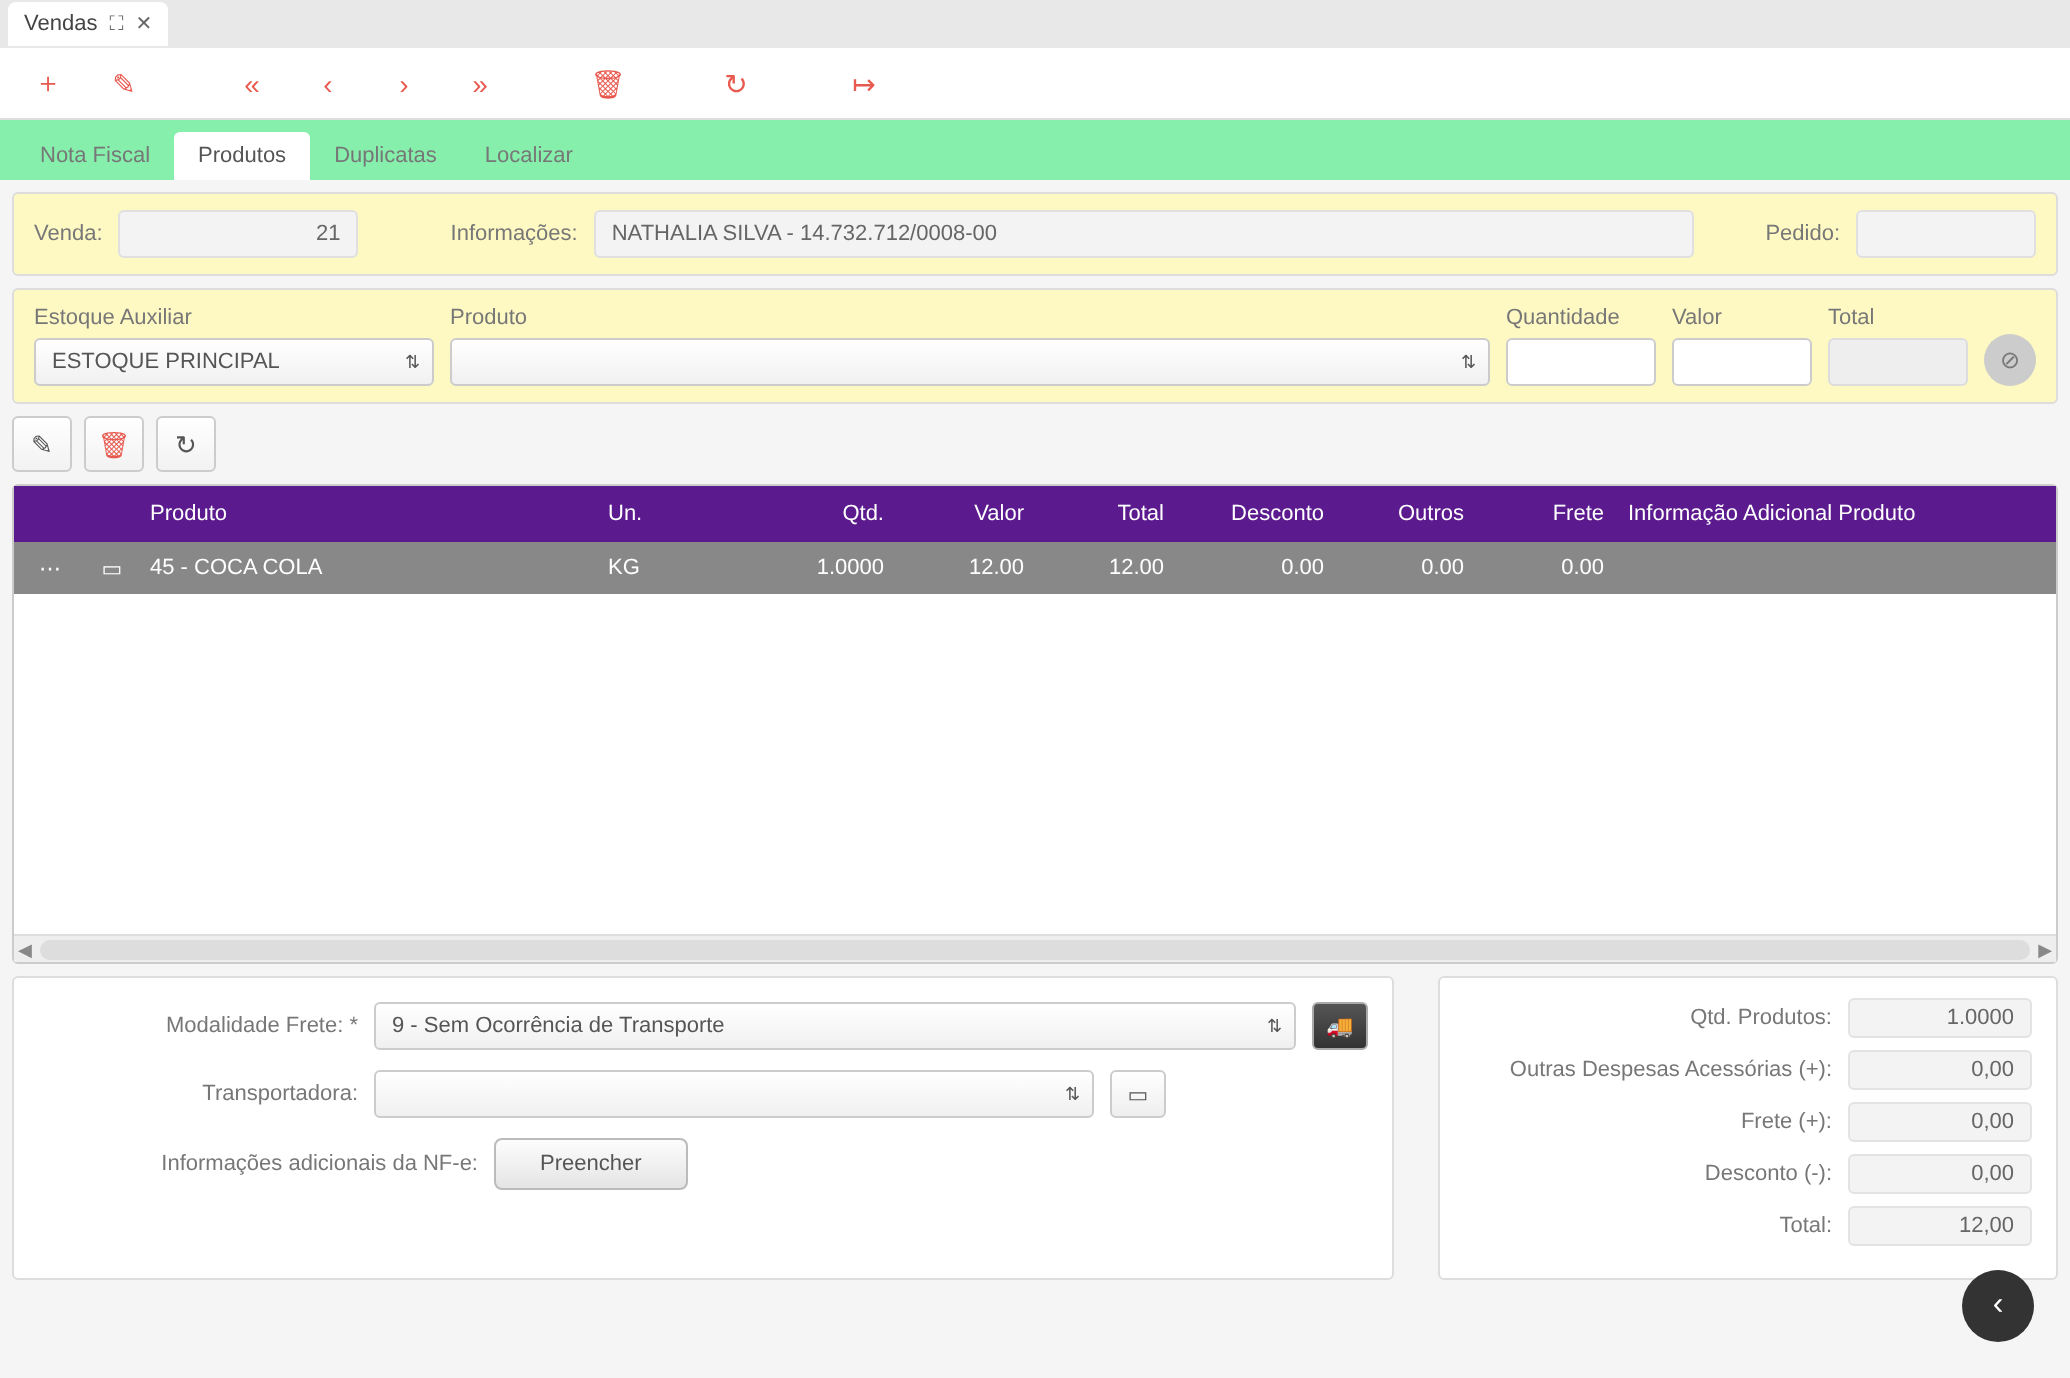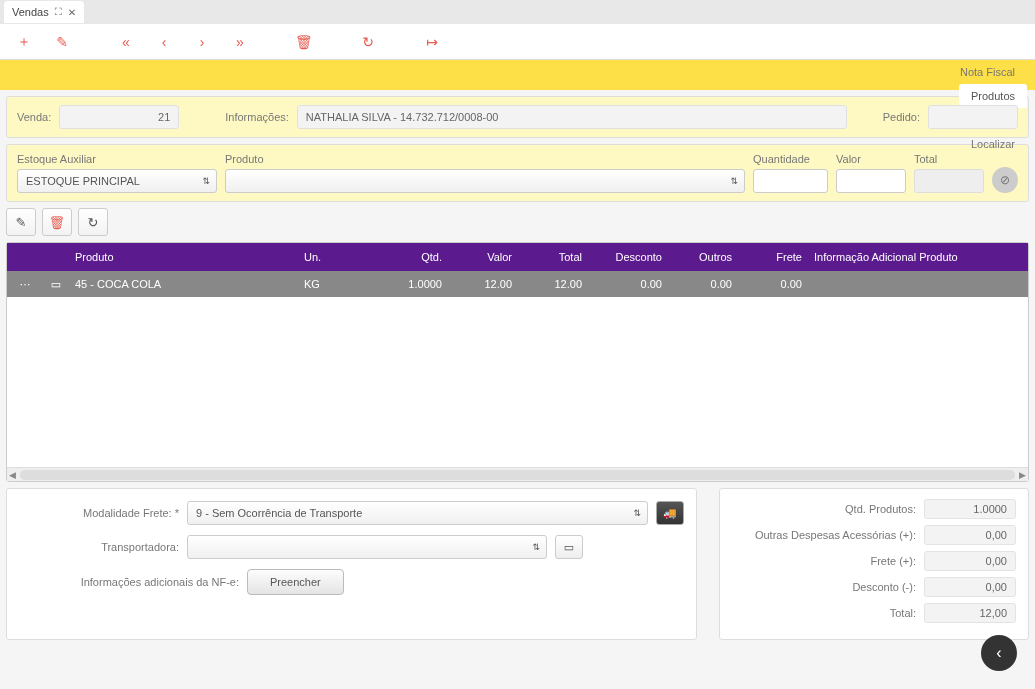--- a/index.html
+++ b/index.html
@@ -9,21 +9,21 @@
 .tab-bar { background: #e8e8e8; height: 24px; display: flex; align-items: center; padding-left: 4px; }
 .tab { background: #fff; height: 22px; display: flex; align-items: center; padding: 0 8px; border-top-left-radius: 4px; border-top-right-radius: 4px; gap: 6px; font-size: 11px; color: #444; }
 .tab-expand, .tab-close { font-size: 10px; cursor: pointer; color: #666; }
 
 
 .toolbar { background: #fff; height: 36px; display: flex; align-items: center; padding: 0 14px; gap: 18px; border-bottom: 1px solid #ddd; }
 .toolbar .tbtn { width: 20px; height: 20px; display: flex; align-items: center; justify-content: center; cursor: pointer; color: #e85a4f; font-size: 14px; }
 .toolbar .sep { width: 8px; }
 
 
-.subtabs { background: #fde047; height: 30px; display: flex; align-items: flex-end; padding: 0 8px; flex-direction: column; }
+.subtabs { background: #86efac; height: 30px; display: flex; align-items: flex-end; padding: 0 8px; }
 .subtab { padding: 6px 12px; font-size: 11px; color: #777; cursor: pointer; }
 .subtab.active { background: #fff; border-top-left-radius: 3px; border-top-right-radius: 3px; color: #555; }
 
 
 .panel { background: #fef9c3; margin: 6px; border: 1px solid #ddd; border-radius: 3px; padding: 8px 10px; }
 .header-row { display: flex; align-items: center; gap: 8px; }
 .lbl { font-size: 11px; color: #777; }
 .fld { background: #f3f3f3; border: 1px solid #e0e0e0; border-radius: 3px; height: 24px; padding: 0 8px; font-size: 11px; color: #666; display: flex; align-items: center; }
 .fld-venda { width: 120px; justify-content: flex-end; }
 .fld-dest { flex: 1; }

